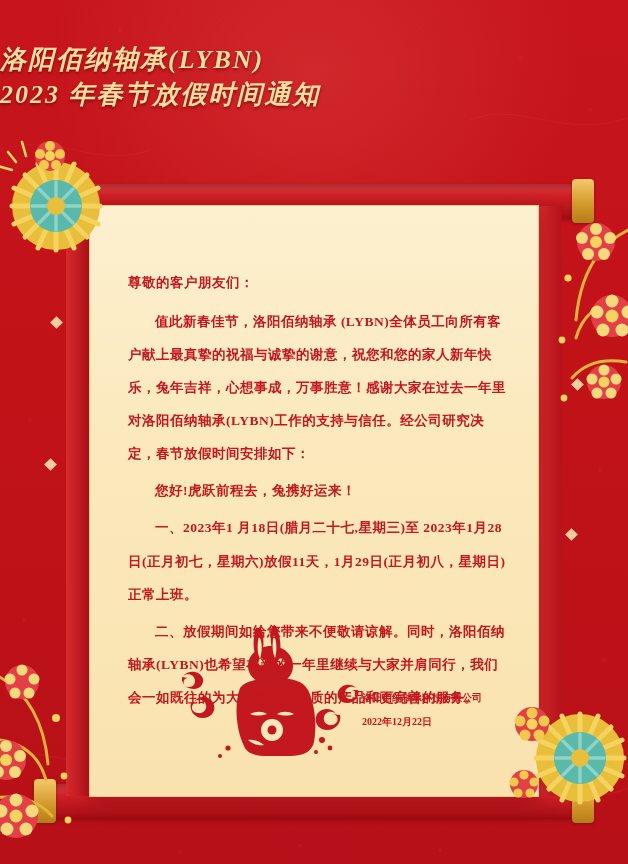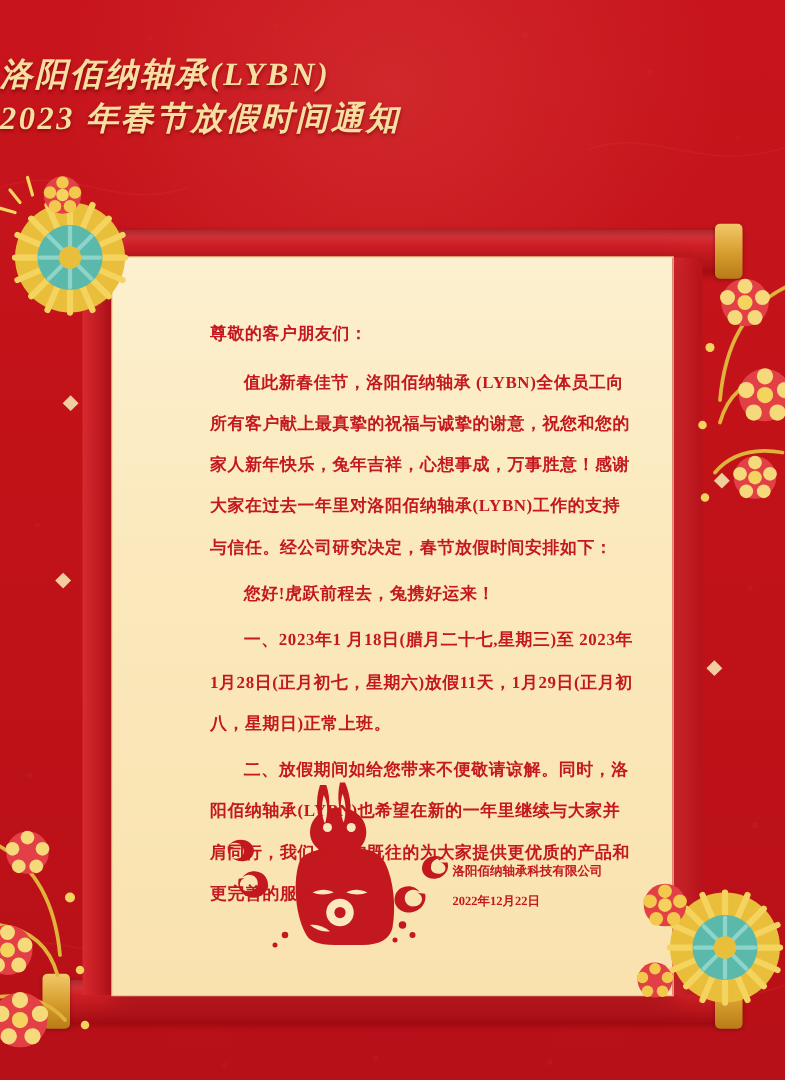--- a/index.html
+++ b/index.html
@@ -111,27 +111,26 @@
     height: 590px;
     background: linear-gradient(90deg,#d62a2f,#b5121a);
   }
   .edge.left { left: 0; }
   .edge.right { right: 0; }
 
   
   .content {
     position: absolute;
     left: 38px;
-    top: 44px;
+    top: 60px;
     right: 30px;
     color: #c3181f;
     font-size: 13.5px;
     line-height: 2.45;
     z-index: 3;
-    margin-left: 40px;
   }
   .content p { margin: 0 0 4px 0; font-weight: bold; letter-spacing: .5px; }
   .indent { text-indent: 2em; }
   .salute { margin-bottom: 6px !important; }
   .sign {
     position: absolute;
     right: 56px;
     bottom: 62px;
     text-align: left;
     color: #c3181f;

